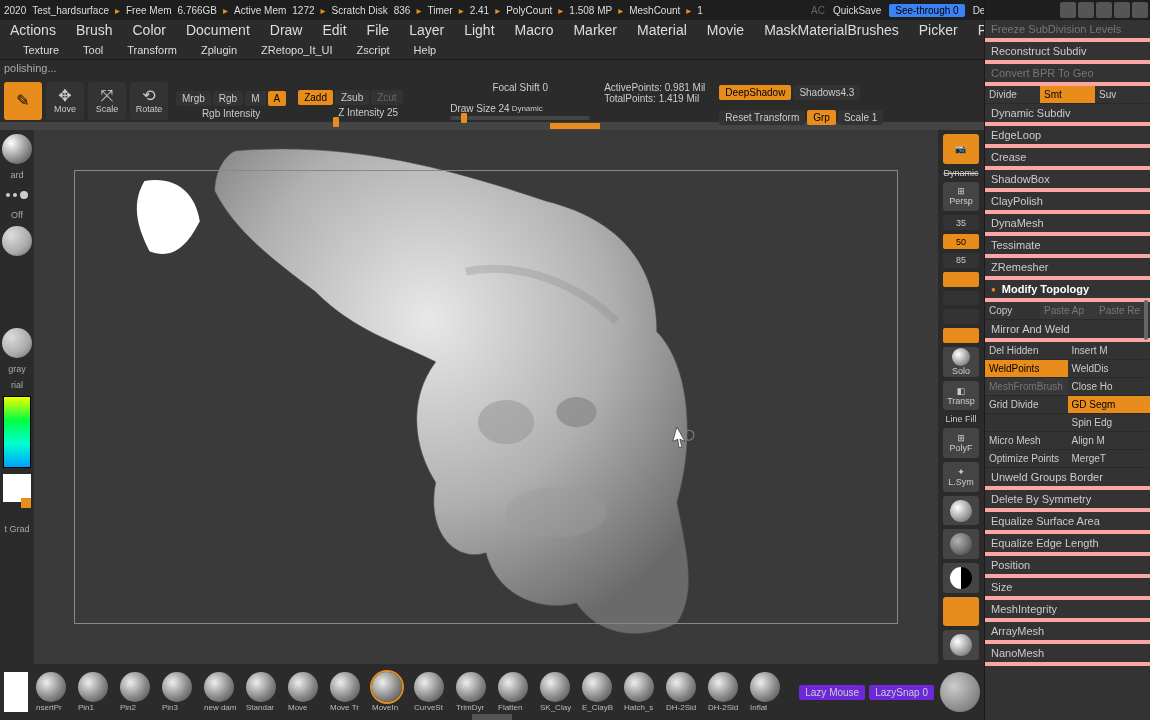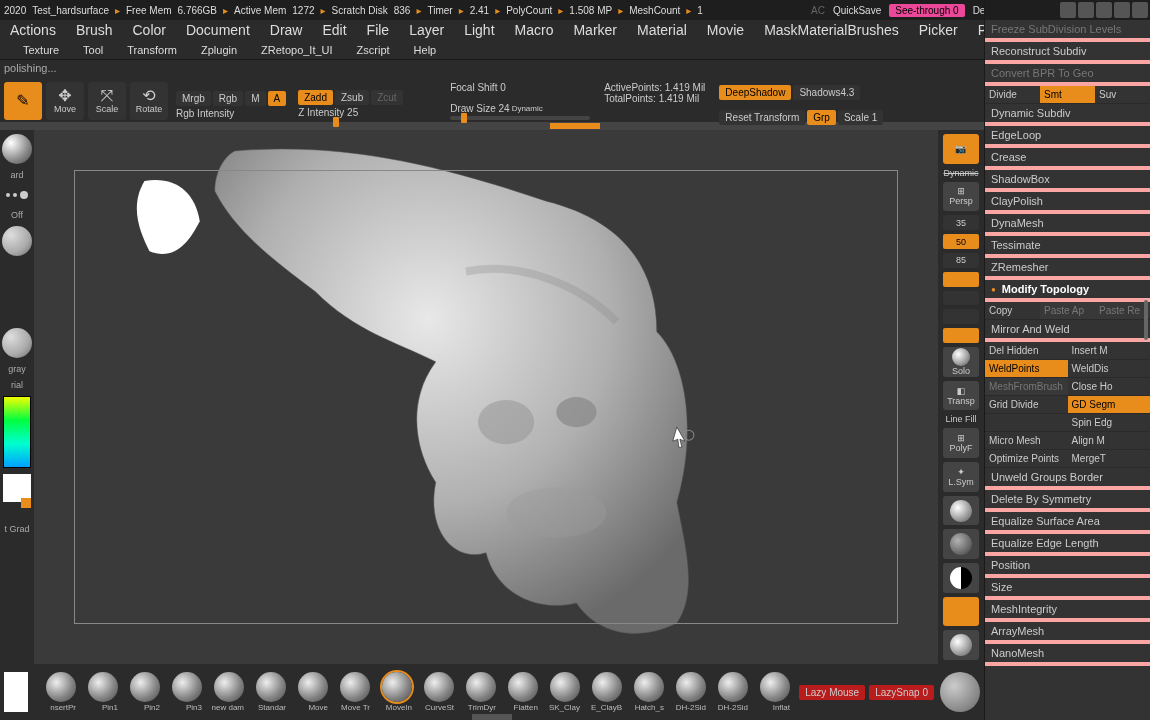--- a/index.html
+++ b/index.html
@@ -3,21 +3,21 @@
 <meta charset="utf-8">
 <style>
   * { margin:0; padding:0; box-sizing:border-box; font-family:Arial,Helvetica,sans-serif; }
   body { background:#2b2b2b; color:#ccc; width:1150px; height:720px; overflow:hidden; position:relative; font-size:11px; }
 
   
   .titlebar { height:20px; background:#1e1e1e; display:flex; align-items:center; padding:0 4px; gap:6px; white-space:nowrap; overflow:hidden; }
   .titlebar span { color:#ddd; font-size:10px; }
   .titlebar .tri { color:#e88d1c; }
   .titlebar .right { margin-left:auto; display:flex; gap:8px; align-items:center; }
-  .titlebar .orange { background:#ec4899; color:#000; padding:1px 6px; border-radius:2px; }
+  .titlebar .orange { background:#3b82f6; color:#000; padding:1px 6px; border-radius:2px; }
   .titlebar .dim { color:#666; }
   .titlebar .icon { width:14px; height:14px; background:#555; border-radius:2px; }
 
   
   .menubar { height:20px; background:#2b2b2b; display:flex; align-items:center; padding:0 2px; gap:4px; font-size:14px; }
   .menubar span { padding:2px 8px; color:#ddd; cursor:pointer; }
   
   .menubar2 { height:20px; background:#2b2b2b; display:flex; align-items:center; padding:0 13px; gap:4px; font-size:11px; border-bottom:1px solid #1a1a1a;}
   .menubar2 span { padding:2px 10px; color:#ddd; cursor:pointer; }
 
@@ -26,21 +26,21 @@
   
   .toolbar { height:42px; background:#2b2b2b; display:flex; align-items:flex-start; padding:2px 4px; gap:4px; position:relative; }
   .modebtn { width:38px; height:38px; display:flex; flex-direction:column; align-items:center; justify-content:center; font-size:9px; color:#ccc; background:#333; border-radius:3px; }
   .modebtn.first { background:#e88d1c; color:#000; }
   .modebtn .ic { font-size:16px; line-height:16px; }
   .tbgroup { display:flex; flex-direction:column; gap:2px; justify-content:center; height:38px; padding:0 4px; }
   .tbrow { display:flex; gap:2px; align-items:center;margin-top:8px; }
   .tbtn { padding:2px 6px; background:#333; color:#ccc; border-radius:2px; font-size:10px; }
   .tbtn.on { background:#e88d1c; color:#000; }
   .tbtn.dim { color:#666; }
-  .sliderlbl { font-size:10px; color:#ccc; }
+  .sliderlbl { font-size:10px; color:#ccc;text-align:center; }
   .sliderbar { height:4px; background:#444; position:relative; border-radius:2px; }
   .sliderbar .knob { position:absolute; width:6px; height:10px; background:#e88d1c; top:-3px; border-radius:1px; }
   .toolbar .stats { display:flex; flex-direction:column; font-size:10px; color:#ccc; justify-content:center; padding:0 6px;}
   .toolbar .stats div { white-space:nowrap; }
   .handle { height:8px; background:#444; display:flex; justify-content:center; }
   .handle .seg { width:50px; height:6px; background:#e88d1c; margin-top:1px;}
 
   
   .leftstrip { position:absolute; left:0; top:130px; width:34px; bottom:56px; background:#2b2b2b; display:flex; flex-direction:column; gap:6px; padding:4px 2px; align-items:center; }
   .leftstrip .swatch { width:30px; height:30px; border-radius:50%; background:radial-gradient(circle at 30% 30%,#fff,#888 60%,#444); }
@@ -77,27 +77,27 @@
   .panel .topicons span { width:16px;height:16px;background:#555;border-radius:2px;}
   .panel .scrollnub { position:absolute; right:2px; top:300px; width:4px; height:40px; background:#666; border-radius:2px;}
 
   
   .viewport { position:absolute; left:34px; top:130px; right:212px; bottom:56px; background:#3a3a3a; overflow:hidden; }
   .viewport .frame { position:absolute; left:40px; top:40px; right:40px; bottom:40px; border:1px solid #888; }
   .viewport svg { width:100%; height:100%; }
 
   
   .shelf { position:absolute; left:0; right:166px; bottom:0; height:56px; background:#2b2b2b; display:flex; align-items:center; padding:2px 4px; gap:2px; overflow:hidden;}
-  .brush { width:40px; display:flex; flex-direction:column; align-items:flex-end; gap:1px;}
+  .brush { width:40px; display:flex; flex-direction:column; align-items:flex-start; gap:1px;}
   .brush .ball { width:30px; height:30px; border-radius:50%; background:radial-gradient(circle at 35% 35%,#eee,#888 55%,#444); }
   .brush .lbl { font-size:8px; color:#bbb; white-space:nowrap; overflow:hidden; max-width:40px;}
   .brush.sel .ball { box-shadow:0 0 0 2px #e88d1c; }
   .shelf .lazy { margin-left:auto; display:flex; flex-direction:column; gap:2px; font-size:10px; padding-right:4px;}
   .shelf .lazy .r { display:flex; gap:4px;}
-  .shelf .lazy .btn { background:#b91c1c; padding:2px 6px; border-radius:2px; color:#ccc;text-align:center;}
+  .shelf .lazy .btn { background:#6d28d9; padding:2px 6px; border-radius:2px; color:#ccc;text-align:center;}
   .shelf .lazyball { width:40px;height:40px;border-radius:50%;background:radial-gradient(circle at 35% 35%,#ccc,#666);}
   .shelf .handle2 { position:absolute; left:50%; bottom:0; width:40px; height:6px; background:#555; transform:translateX(-50%);}
   .shelf .leftsw { width:24px; height:40px; background:#fff; margin-right:6px;}
 </style>
 </head>
 <body>
 
 <div class="titlebar">
   <span>2020</span>
   <span>Test_hardsurface</span>
@@ -211,21 +211,21 @@
     <div class="tbrow">
       <span class="sliderlbl">Draw Size 24</span>
       <span class="sliderlbl" style="font-size:8px">Dynamic</span>
     </div>
     <div class="sliderbar" style="width:140px">
         <div class="knob" style="left:8%"></div>
       </div>
   </div>
 
   <div class="stats">
-    <div>ActivePoints: 1.419 Mil</div>
+    <div>ActivePoints: 0.981 Mil</div>
     <div>TotalPoints: 1.419 Mil</div>
   </div>
 
   <div class="tbgroup">
     <div class="tbrow">
       <span class="tbtn on">DeepShadow</span>
       <span class="tbtn">Shadows4.3</span>
     </div>
     <div class="tbrow">
       <span class="tbtn">Reset Transform</span>

